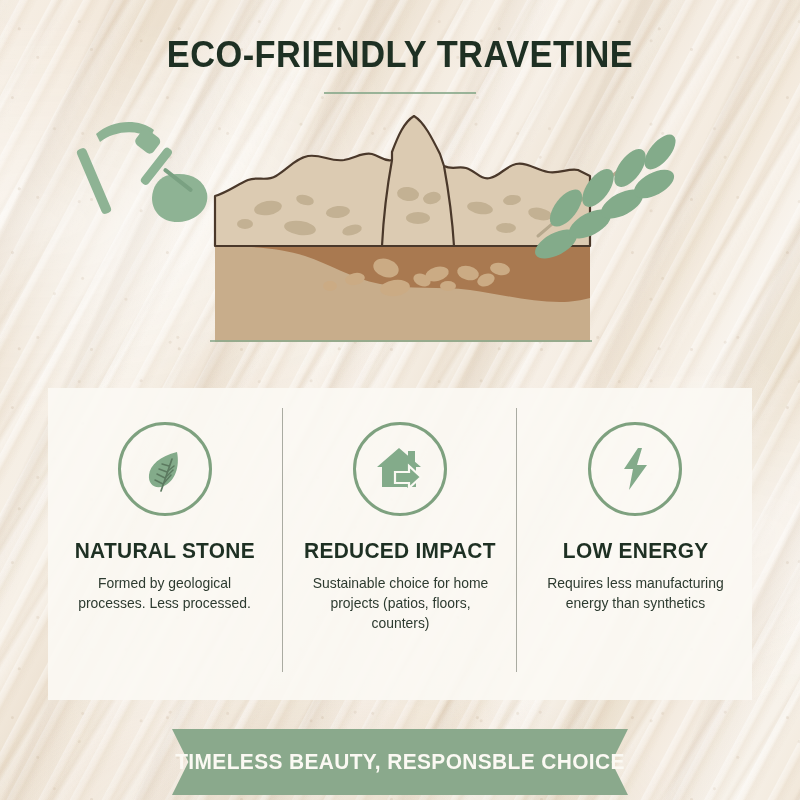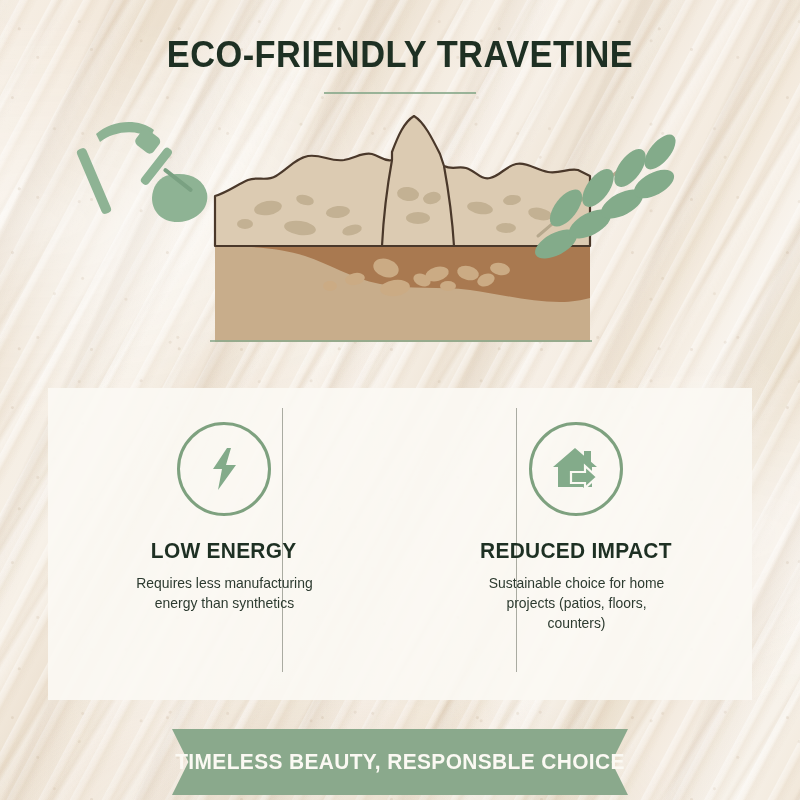--- a/index.html
+++ b/index.html
@@ -270,44 +270,64 @@
     </svg>
     <div class="ground-line"></div>
   </div>
 
   <div class="card">
     <div class="divider d1"></div>
     <div class="divider d2"></div>
 
     <div class="cols">
 
-
       <div class="col">
         <div class="icon-circle">
           <svg width="52" height="52" viewBox="0 0 52 52">
-            <path d="M29,5 L15,26 L24,26 L20,47 L38,22 L28,22 L33,5 Z" fill="#83ab8a"></path>
+            <path d="M38,9 C41,24 36,38 25,43 C16,47 9,41 10,32
+                     C11,22 21,13 38,9 Z" fill="#83ab8a"></path>
+            <path d="M22,48 L33,16" stroke="#5c7a60" stroke-width="1.7" fill="none" stroke-linecap="round"></path>
+            <g stroke="#5c7a60" stroke-width="1.5" fill="none" stroke-linecap="round">
+              <path d="M24,41 L16,37"></path>
+                <path d="M26,35 L18,31"></path>
+              <path d="M28,29 L20,26"></path>
+                <path d="M30,23 L23,21"></path>
+              <path d="M25,40 L32,32"></path>
+                <path d="M27,34 L34,27"></path>
+              <path d="M29,28 L35,23"></path>
+            </g>
           </svg>
         </div>
-        <div class="col-title">LOW ENERGY</div>
-        <div class="col-body">Requires less manufacturing energy than synthetics</div>
+        <div class="col-title">NATURAL STONE</div>
+        <div class="col-body">Formed by geological processes. Less processed.</div>
       </div>
 
       <div class="col">
         <div class="icon-circle">
           <svg width="54" height="54" viewBox="0 0 54 54">
             <path d="M4,25 L26,6 L48,25 L43,25 L43,45 L9,45 L9,25 Z" fill="#83ab8a"></path>
             <rect x="35" y="9" width="7" height="12" fill="#83ab8a"></rect>
             <path d="M22,32 L34,32 L34,26 L46,36 L34,46 L34,40 L22,40 Z" fill="#83ab8a"></path>
             <path d="M22,30 L36,30 L36,24 L48,35 L36,46 L36,41 L22,41 Z" fill="#83ab8a" stroke="#fbf9f3" stroke-width="2.2"></path>
           </svg>
         </div>
         <div class="col-title">REDUCED IMPACT</div>
         <div class="col-body">Sustainable choice for home projects (patios, floors, counters)</div>
       </div>
 
+      <div class="col">
+        <div class="icon-circle">
+          <svg width="52" height="52" viewBox="0 0 52 52">
+            <path d="M29,5 L15,26 L24,26 L20,47 L38,22 L28,22 L33,5 Z" fill="#83ab8a"></path>
+          </svg>
+        </div>
+        <div class="col-title">LOW ENERGY</div>
+        <div class="col-body">Requires less manufacturing energy than synthetics</div>
+      </div>
+
     </div>
   </div>
 
   <div class="ribbon-wrap">
     <div class="ribbon-r"></div>
     <div class="ribbon-text">TIMELESS BEAUTY, RESPONSBLE CHOICE</div>
   </div>
 
 </div>
 

